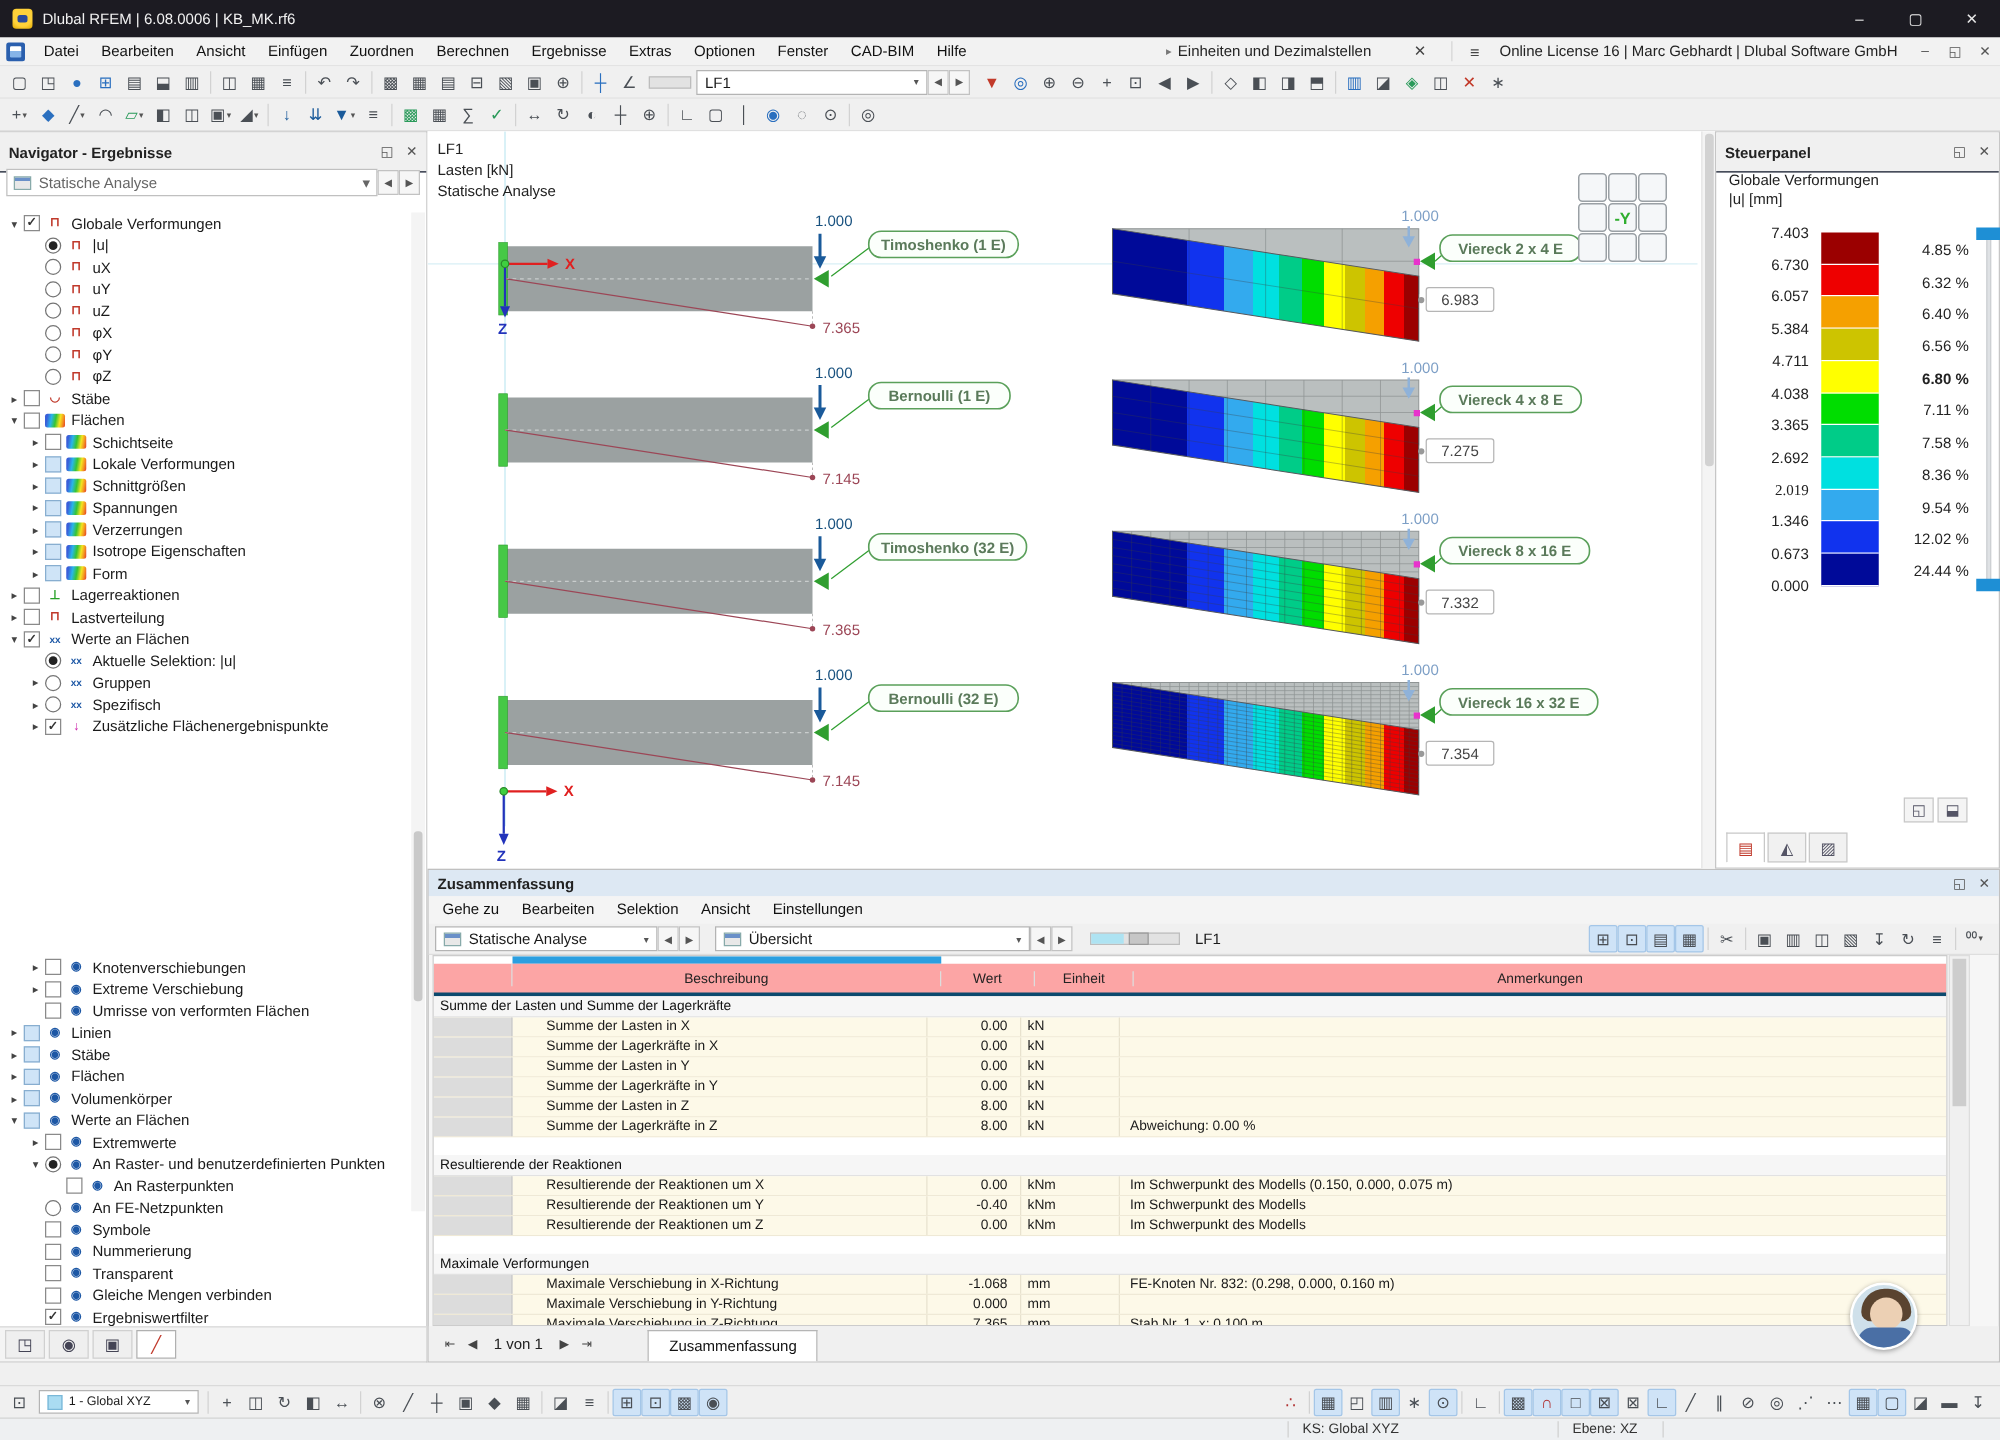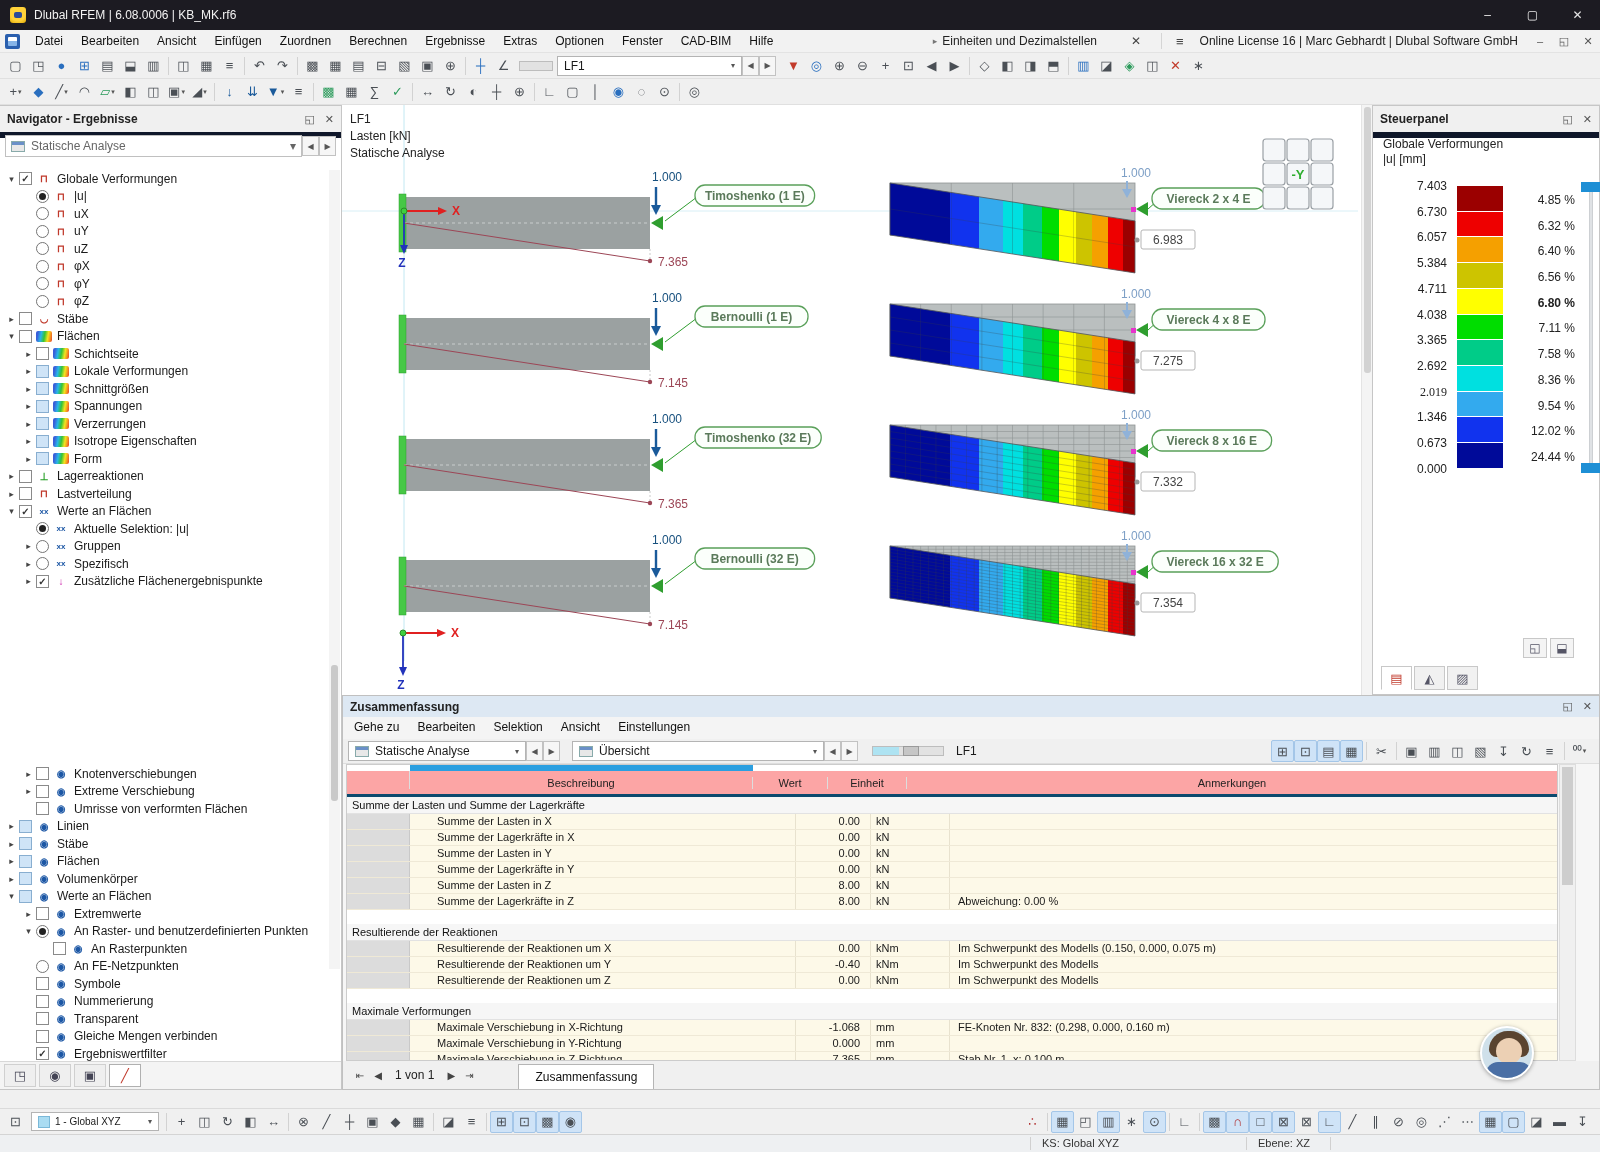--- a/index.html
+++ b/index.html
@@ -36,21 +36,21 @@
   .caret{font-size:7px;color:#555;margin-left:1px}
   .sep{width:1px;height:18px;background:#d2d2d2;margin:0 3px;flex:none}
   .combo{display:flex;align-items:center;background:#fff;border:1px solid #b4b4b4;height:20px;padding:0 6px;flex:none}
   .combo .clabel{margin-right:6px}
   .combo .ccaret{font-size:8px;color:#555;margin-left:auto}
   .lfslider{width:34px;height:10px;background:#e2e2e2;border:1px solid #bdbdbd;margin:0 4px;flex:none}
   .navarrow{width:17px;height:20px;border:1px solid #c2c2c2;background:#f6f6f6;display:flex;align-items:center;justify-content:center;font-size:8px;color:#555;flex:none}
 
   
   .navigator{position:absolute;left:0;top:105px;width:342px;height:985px;background:#fff;border:1px solid #c6c6c6;border-left:none}
-  .phead{height:32px;background:#f0f0f0;border-bottom:6px solid #0f172a;display:flex;align-items:center;padding:0 7px;font-weight:bold;color:#222}
+  .phead{height:32px;background:#f0f0f0;border-bottom:1px solid #0f172a;display:flex;align-items:center;padding:0 7px;font-weight:bold;color:#222}
   .phead .picons{margin-left:auto;display:flex;gap:10px;font-weight:normal;color:#555;font-size:11px}
   .selrow{position:absolute;left:5px;right:5px;top:29px;height:22px;display:flex;align-items:center}
   .selcombo{flex: 1;height:22px;border:1px solid #c0c0c0;background:#fff;display:flex;align-items:center;padding:0 5px;color:#666}
   .tblico{width:14px;height:11px;background:linear-gradient(#6a90c8 35%,#e8e8e8 35%);border:1px solid #8aa;margin-right:6px;flex:none}
   .tree{position:absolute;left:2px;right:13px}
   .tree1{top:64px}.tree2{top:659px}
   .trow{height:17.5px;display:flex;align-items:center;white-space:nowrap;overflow:hidden}
   .exp{width:15px;font-size:9px;color:#444;text-align:center;flex:none}
   .cbx{width:13px;height:13px;border:1px solid #8a8a8a;background:#fff;margin-right:4px;flex:none;font-size:10px;line-height:11px;text-align:center;color:#333;font-weight:bold}
   .cbx.part{background:#cfe4f7;border-color:#88aed0}
@@ -95,21 +95,21 @@
   .bluestrip{position:absolute;top:0;left:63px;width:343px;height:6px;background:#2b9fe0}
   .tcontent{position:absolute;top:6px;left:0;right:0}
   .hrow{display:flex;height:26px;background:#fca5a5;border-bottom:3px solid #0c4a6e;font-size:11px;color:#222;align-items:flex-end;padding-bottom:5px}
   .hgut{width:63px;flex:none;border-right:1px solid #ddd;height:100%}
   .hc{text-align:center;border-right:1px solid #ddd}
   .hc1{width:343px}.hc2{width:75px}.hc3{width:79px}.hc4{flex:1;border-right:none}
   .sect{height:17px;line-height:17px;background:#f6f6f6;border-bottom:1px solid #e2e2e2;padding-left:5px;font-size:11px;color:#111}
   .drow{display:flex;height:16px;line-height:15px;font-size:11px;background:#fdf9e8;border-bottom:1px solid #efe9d6}
   .dgut{width:63px;background:#dcdcdc;border-right:1px solid #c9c9c9;flex:none}
   .dc{border-right:1px solid #e8e2ce;overflow:hidden;white-space:nowrap}
-  .dc1{width:386px;padding-left:27px}.dc2{width:75px;text-align:right;padding-right:10px}.dc3{width:79px;padding-left:5px}.dc4{flex:1;padding-left:8px;border-right:none}
+  .dc1{width:332px;padding-left:27px}.dc2{width:75px;text-align:right;padding-right:10px}.dc3{width:79px;padding-left:5px}.dc4{flex:1;padding-left:8px;border-right:none}
   .srow{height:14px;background:#fff}
   .sumscroll{position:absolute;top:68px;left:1216px;width:17px;bottom:28px;background:#f0f0f0;border:1px solid #ddd}
   .sumscroll .thumb{position:absolute;left:2px;right:2px;top:2px;height:40%;background:#cdcdcd}
   .pagrow{position:absolute;left:0;right:0;bottom:0;height:28px;background:#f0f0f0;display:flex;align-items:center;padding-left:8px}
   .pgbtn{width:18px;text-align:center;color:#444;font-size:10px}
   .pgtext{margin:0 8px;color:#222}
   .sumtab{margin-left:40px;height:25px;margin-top:3px;background:#fff;border:1px solid #b5b5b5;border-bottom:none;display:flex;align-items:center;padding:0 16px;color:#111}
 
   
   .bottombar{position:absolute;left:0;top:1108px;right:0;height:26px;background:#f0f0f0;border-top:1px solid #dadada;display:flex;align-items:center;padding:0 4px}

